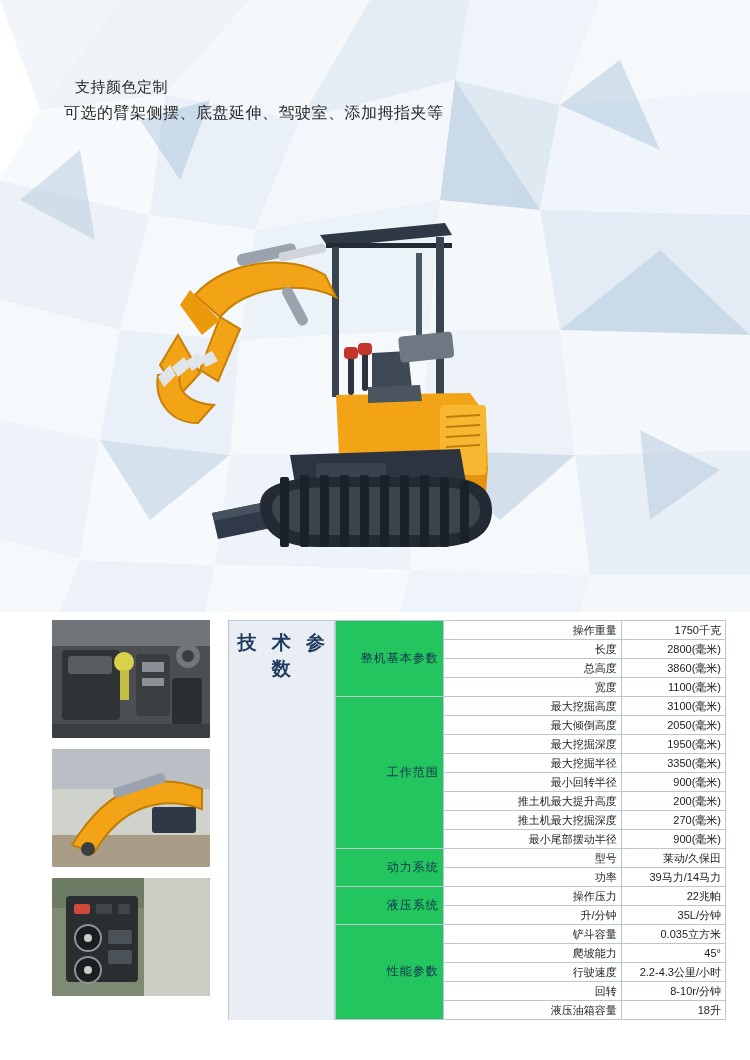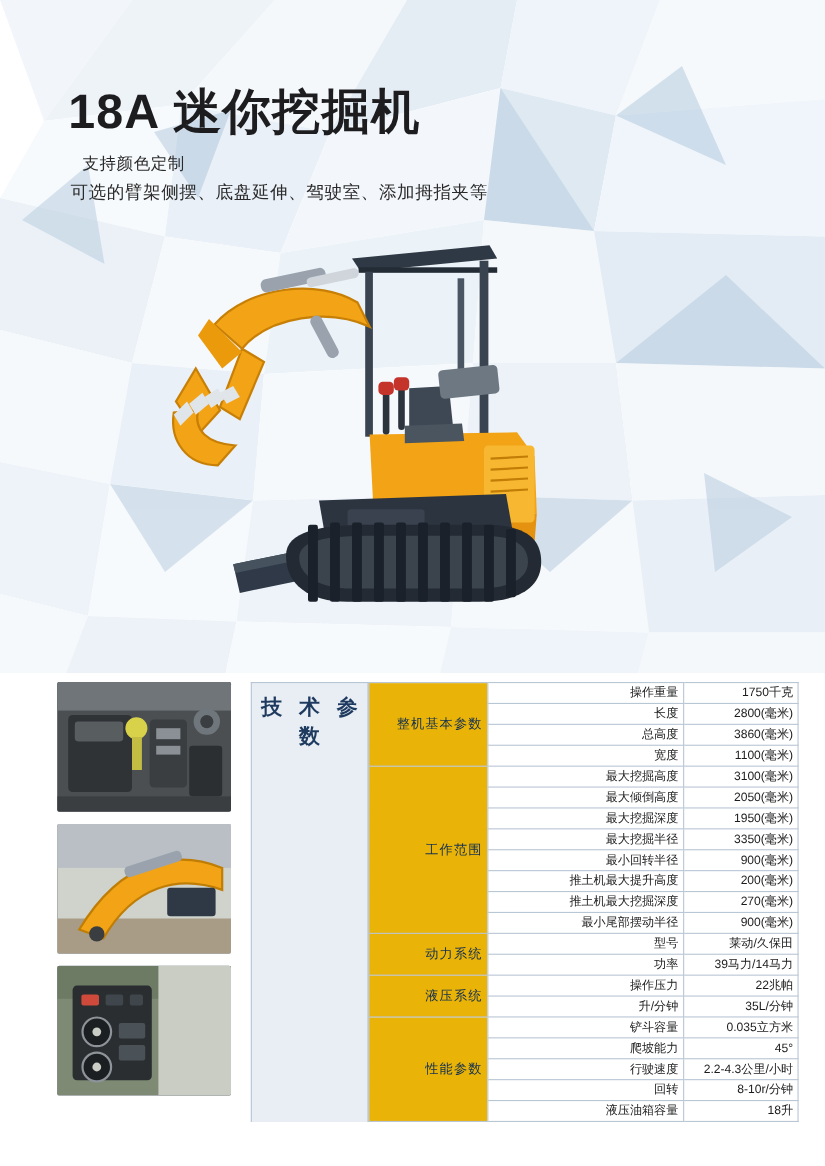--- a/index.html
+++ b/index.html
@@ -108,21 +108,21 @@
   table.spec td {
     border: 1px solid #b9c6d4;
     height: 19px;
     padding: 0 4px;
     text-align: right;
     line-height: 1.1;
     white-space: nowrap;
   }
   td.group {
     width: 108px;
-    background: #eab308;
+    background: #22c55e;
     font-size: 12px;
     font-weight: normal;
     letter-spacing: 1px;
     color: #14314f;
   }
   td.item { width: 178px; }
   td.val  { }
 </style>
 </head>
 <body>
@@ -179,21 +179,20 @@
       <polygon points="20,200 80,150 95,240"></polygon>
     </g>
     <g opacity="0.35" fill="#93b3cf">
       <polygon points="420,450 575,455 500,520"></polygon>
       <polygon points="560,105 620,60 660,150"></polygon>
       <polygon points="140,120 210,100 180,180"></polygon>
     </g>
   </svg>
 
   <div class="hero-text">
-    <h1 class="hero-title">18A 迷你挖掘机</h1>
     <p class="hero-sub1">支持颜色定制</p>
     <p class="hero-sub2">可选的臂架侧摆、底盘延伸、驾驶室、添加拇指夹等</p>
   </div>
 
   <svg style="position:absolute;left:140px;top:205px;width:420px;height:385px;" viewBox="0 0 420 385">
 
     <path d="M180 30 L305 18 L312 30 L188 42 Z" fill="#2f3945"></path>
     <rect x="186" y="38" width="126" height="5" fill="#232b35"></rect>
     <rect x="192" y="42" width="7" height="150" fill="#3a4450"></rect>
     <rect x="296" y="32" width="8" height="160" fill="#3a4450"></rect>

